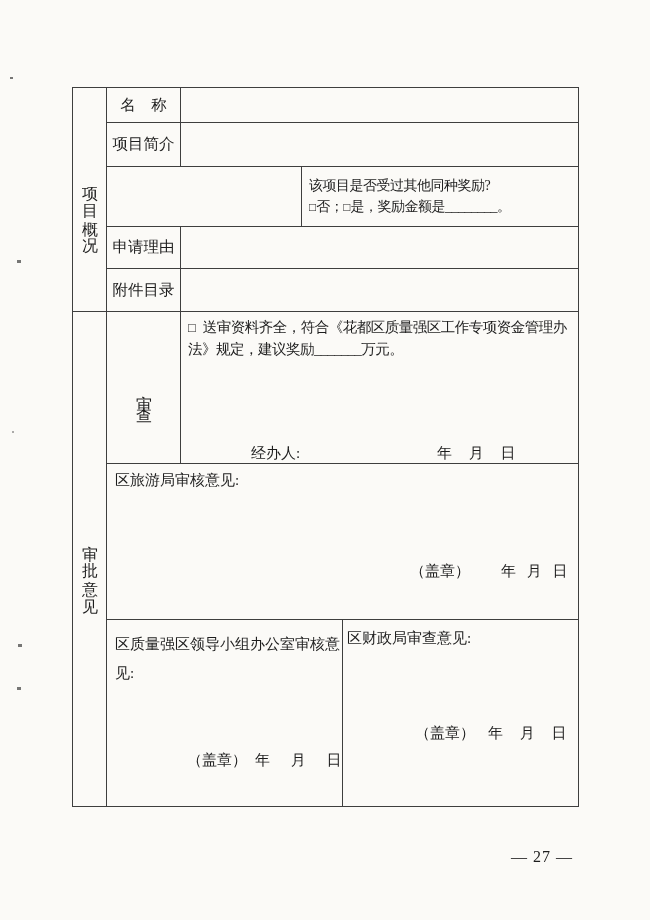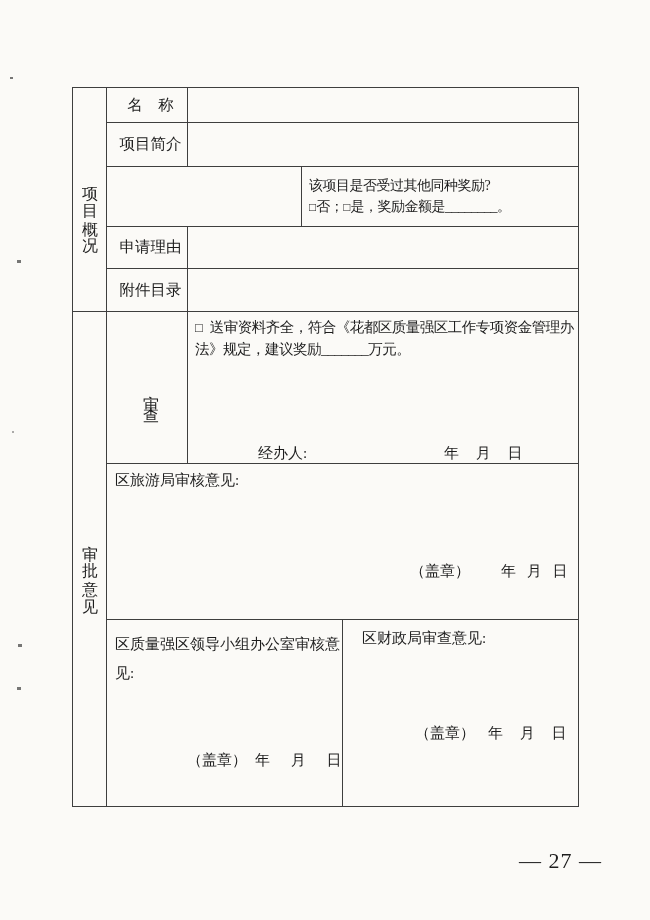--- a/index.html
+++ b/index.html
@@ -48,21 +48,20 @@
   .h-reason { height:42px; }
   .h-review { height:152px; }
   .h-tourism{ height:156px; }
 
   .rowlabel {
     width:74px; flex:none;
     border-right:1.6px solid #3e3e3e;
     display:flex; align-items:center; justify-content:center;
     font-size:15.5px; box-sizing:border-box;
     white-space:pre;
-    margin-left:7px;
   }
   .fill { flex:1; }
   .amount-blank { width:195px; flex:none; border-right:1.6px solid #3e3e3e; box-sizing:border-box; }
 
   .question-cell {
     flex:1; padding:8px 2px 0 7px;
     font-size:14px; line-height:21px; letter-spacing:-0.5px;
     box-sizing:border-box;
   }
   .question-cell .qline { white-space:nowrap; }
@@ -84,29 +83,28 @@
   .stamp-line { position:absolute; white-space:nowrap; }
   .stamp-tourism { top:98px;  left:303px; }
   .stamp-tourism .date { margin-left:31px; word-spacing:7px; }
 
   .office-cell { width:236px; flex:none; border-right:1.6px solid #3e3e3e; position:relative; font-size:15px; box-sizing:border-box; }
   .office-title { margin:10px 0 0 8px; width:232px; line-height:29px; }
   .stamp-office { top:131px; left:80px; }
   .stamp-office .date { margin-left:8px; word-spacing:17px; }
 
   .finance-cell { flex:1; position:relative; font-size:15px; box-sizing:border-box; }
-  .finance-title { margin:9px 0 0 19px; }
+  .finance-title { margin:9px 0 0 4px; }
   .stamp-finance { top:104px; left:72px; }
   .stamp-finance .date { margin-left:13px; word-spacing:13px; }
 
   .page-number {
     position:absolute; left:511px; top:848px;
-    font-size:22px; letter-spacing:1px;
+    font-size:16px; letter-spacing:1px;
     font-family:"Liberation Serif","DejaVu Serif",serif;
-    margin-left:8px;
   }
 
   .speck { position:absolute; background:#4a4a4a; opacity:.75; }
   .speck.s1 { left:10px;  top:77px;  width:3px; height:2px; }
   .speck.s2 { left:17px;  top:260px; width:4px; height:3px; }
   .speck.s3 { left:12px;  top:431px; width:2px; height:2px; opacity:.45; }
   .speck.s4 { left:18px;  top:644px; width:4px; height:3px; }
   .speck.s5 { left:17px;  top:687px; width:4px; height:3px; }
 </style>
 </head>

